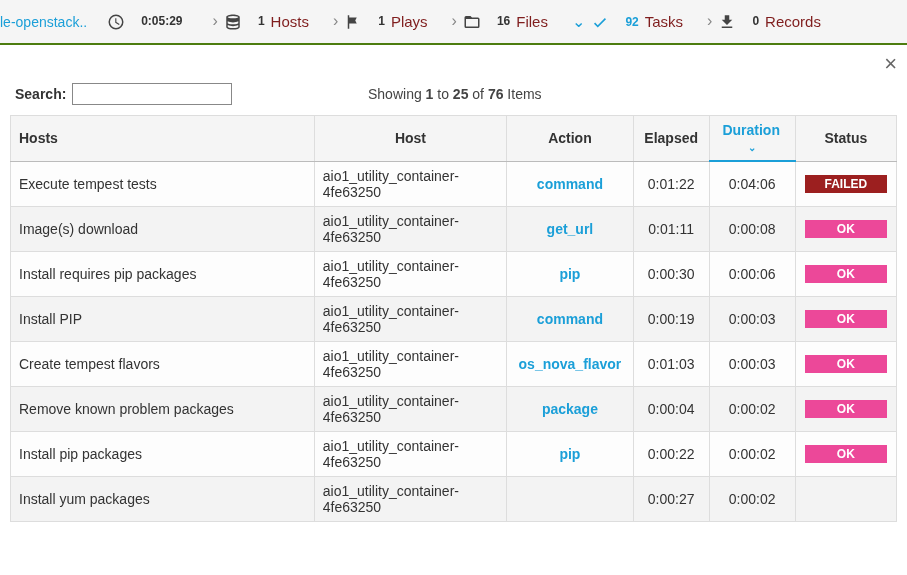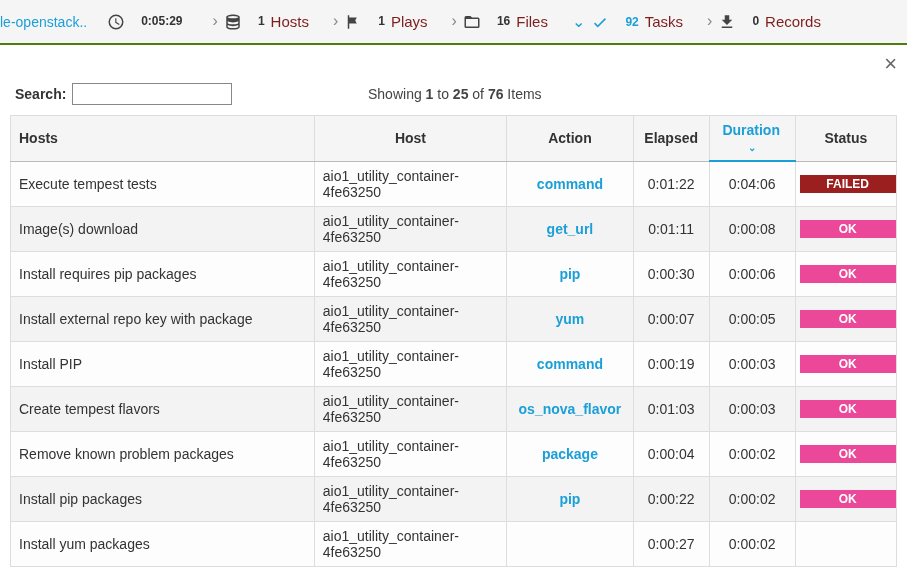--- a/index.html
+++ b/index.html
@@ -24,21 +24,21 @@
 th { background: #f5f5f5; font-weight: 600; text-align: center; border-bottom: 1px solid #bbb; }
 th.task { text-align: left; }
 th.sorted { color: #1b9fd8; border-bottom: 2px solid #1b9fd8; }
 th .sortarr { font-size: 10px; margin-left: 2px; }
 td.task { text-align: left; }
 td.host { text-align: left; color: #333; }
 td.action { text-align: center; }
 td.action a { color: #1b9fd8; font-weight: 600; text-decoration: none; }
 td.elapsed, td.duration { text-align: center; }
 td.status { text-align: center; padding: 4px; }
-.badge { display: inline-block; width: 96px; padding: 2px 0; color: #fff; font-weight: 600; font-size: 12px; text-align: center; }
+.badge { display: inline-block; width: 82px; padding: 2px 0; color: #fff; font-weight: 600; font-size: 12px; text-align: center; }
 .badge.OK { background: #ec4899; }
 .badge.FAILED { background: #9c1f1f; }
 tbody tr:nth-child(odd) { background: #fdfdfd; }
 tbody tr:nth-child(even) { background: #f3f3f3; }
 col.ctask { width: 300px; }
 col.chost { width: 190px; }
 col.caction { width: 125px; }
 col.celapsed { width: 75px; }
 col.cduration { width: 85px; }
 col.cstatus { width: 100px; }
@@ -161,28 +161,20 @@
       </tr>
       <tr>
         <td class="task">Install requires pip packages</td>
         <td class="host">aio1_utility_container-4fe63250</td>
         <td class="action"><a href="#">pip</a></td>
         <td class="elapsed">0:00:30</td>
         <td class="duration">0:00:06</td>
         <td class="status"><span class="badge OK">OK</span></td>
       </tr>
       <tr>
-        <td class="task">Install external repo key with package</td>
-        <td class="host">aio1_utility_container-4fe63250</td>
-        <td class="action"><a href="#">yum</a></td>
-        <td class="elapsed">0:00:07</td>
-        <td class="duration">0:00:05</td>
-        <td class="status"><span class="badge OK">OK</span></td>
-      </tr>
-      <tr>
         <td class="task">Install PIP</td>
         <td class="host">aio1_utility_container-4fe63250</td>
         <td class="action"><a href="#">command</a></td>
         <td class="elapsed">0:00:19</td>
         <td class="duration">0:00:03</td>
         <td class="status"><span class="badge OK">OK</span></td>
       </tr>
       <tr>
         <td class="task">Create tempest flavors</td>
         <td class="host">aio1_utility_container-4fe63250</td>

